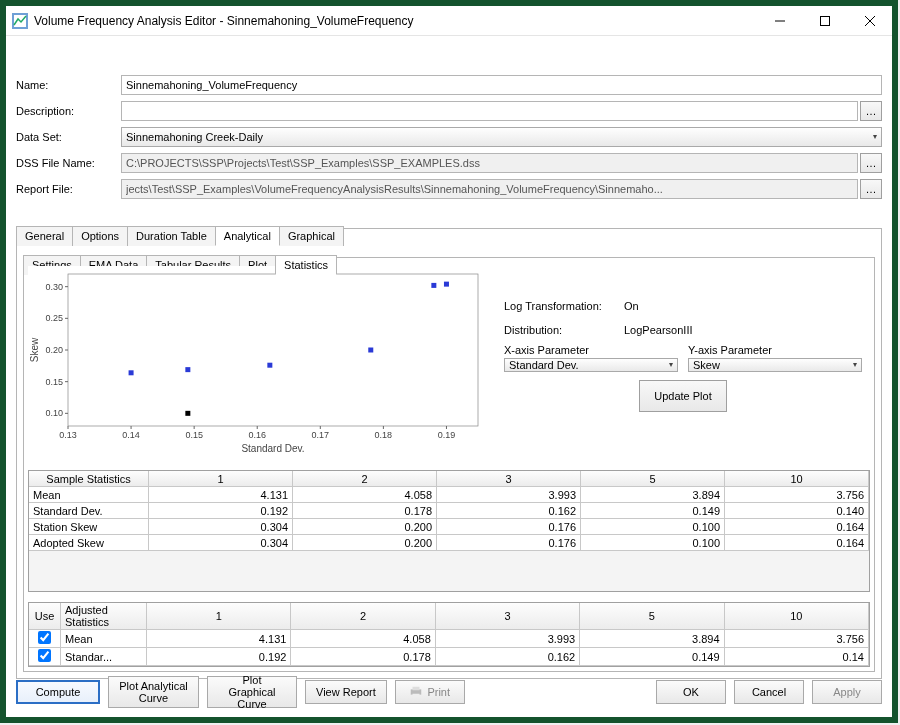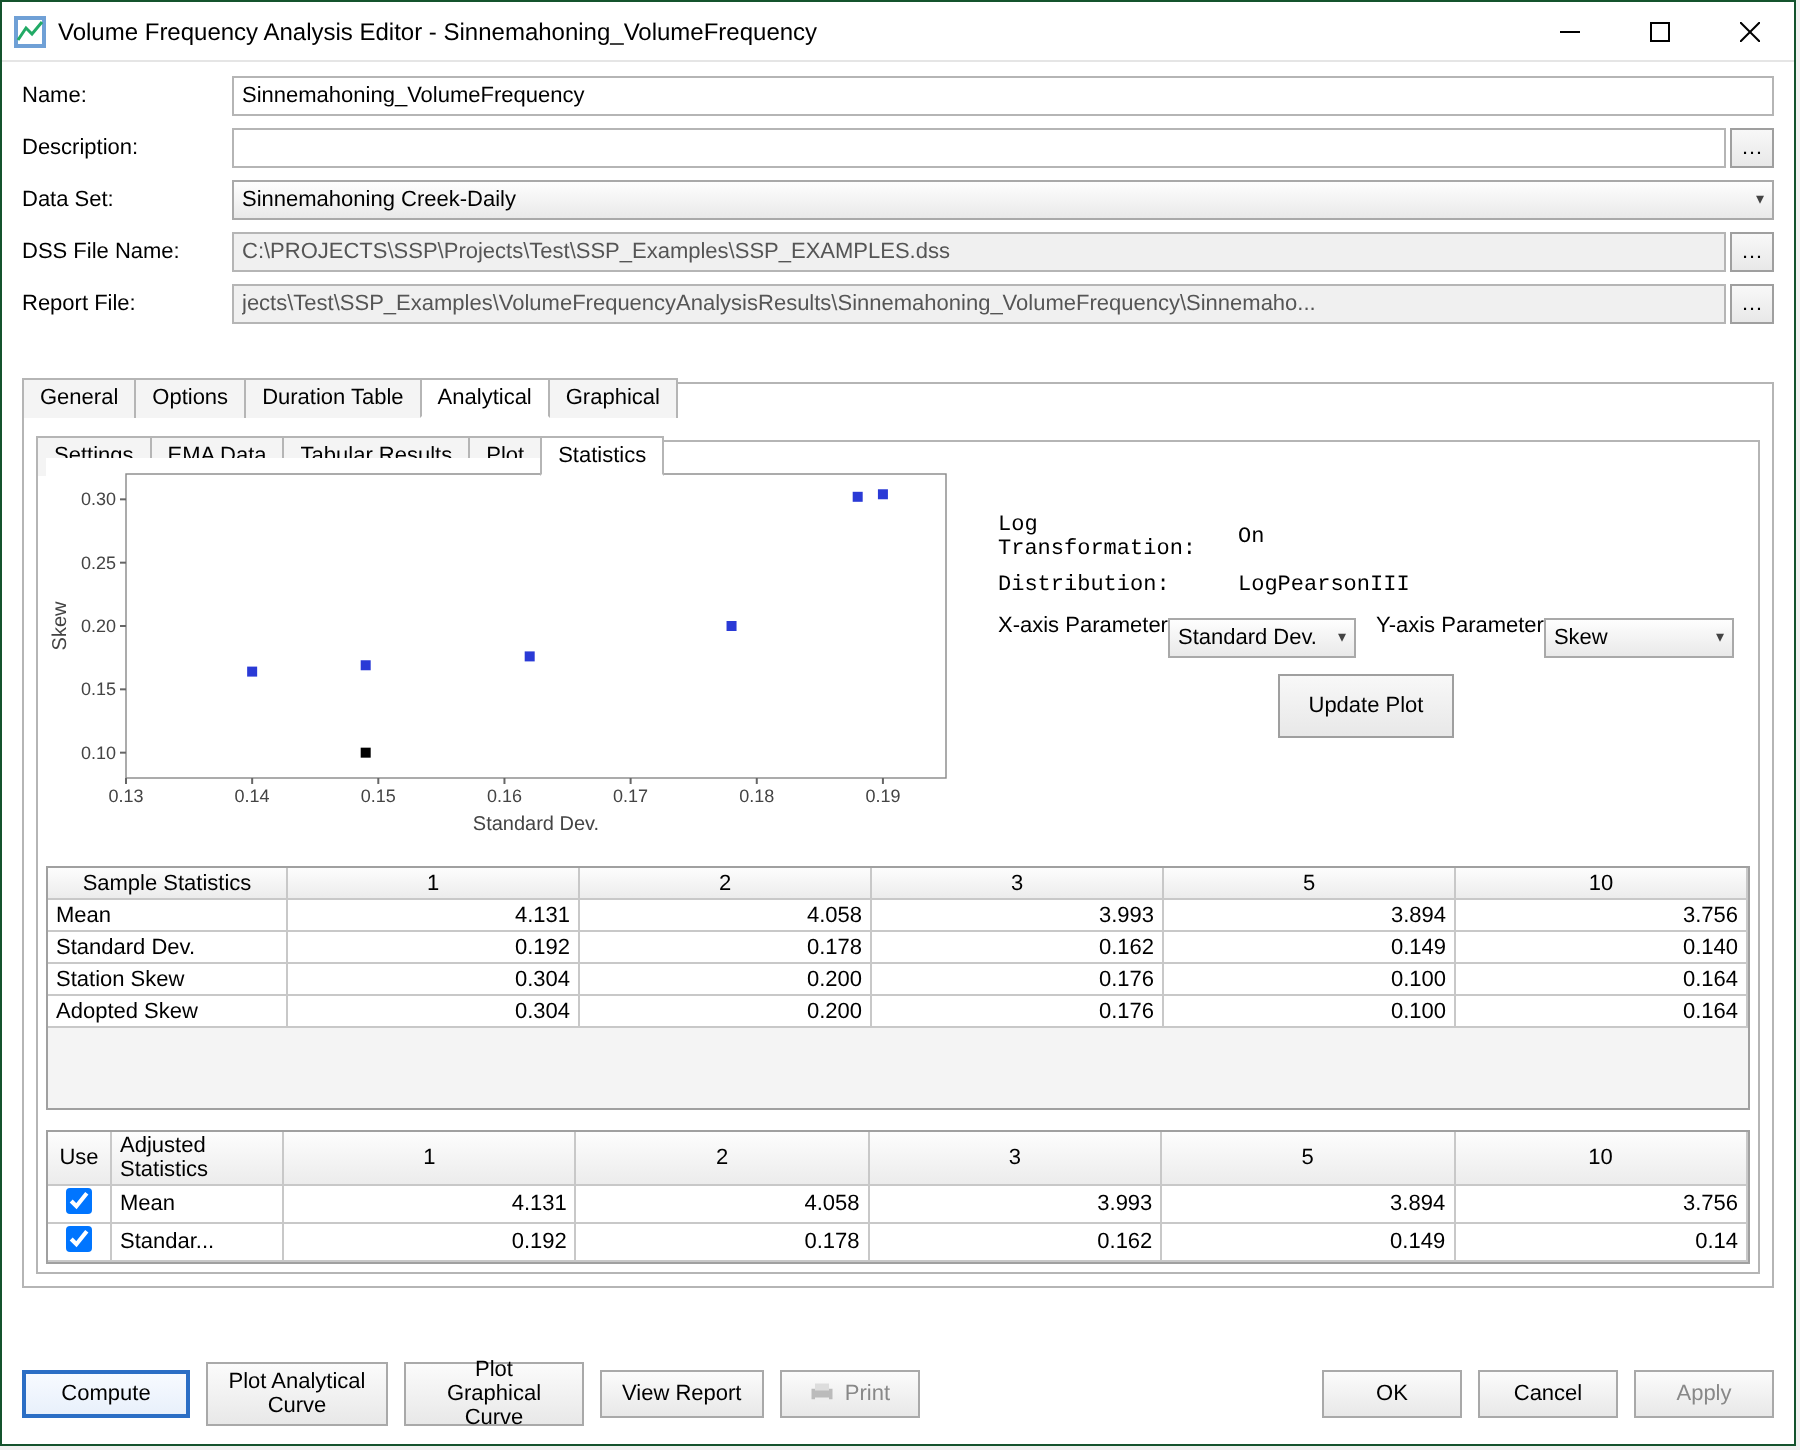--- a/index.html
+++ b/index.html
@@ -6,25 +6,26 @@
   body {
     margin: 0;
     font-family: "Segoe UI", Tahoma, sans-serif;
     font-size: 11px;
     background: #f0f0f0;
     color: #000;
   }
   .window {
     width: 898px;
     height: 723px;
-    border: 1px solid #14532d;
+    border: 6px solid #14532d;
     background: #fff;
     display: flex;
     flex-direction: column;
     position: relative;
+    gap: 32px;
   }
   .titlebar {
     height: 30px;
     background: #fff;
     display: flex;
     align-items: center;
     padding-left: 6px;
     border-bottom: 1px solid #e5e5e5;
   }
   .titlebar .icon { width:16px; height:16px; margin-right:6px; }
@@ -75,25 +76,25 @@
   .analytical-row { display:flex; gap:8px; }
   .plot-area {
     width:460px; height:190px; position:relative;
     background:#fff;
   }
   .plot-svg { width:100%; height:100%; display:block; }
   .plot-svg text { font-size:10px; fill:#444; font-family:inherit; }
   .plot-svg .tick { font-size:9px; }
 
   .plot-controls { flex:1; padding:30px 8px 0 8px; }
-  .ctrl-row { display:flex; margin-bottom:4px; align-items:center; height:20px;font-family:Liberation Mono, monospace; }
+  .ctrl-row { display:flex; margin-bottom:4px; align-items:center; height:20px; }
   .ctrl-label { width:120px; }
   .ctrl-value { }
   .param-row { display:flex; gap:10px; margin-top:4px;}
-  .param-col { flex:1; display:flex; flex-direction:row; }
+  .param-col { flex:1; display:flex; flex-direction:column; }
   .update-btn {
     margin:8px auto 0 auto; display:block; height:32px; padding:0 14px;
     border:1px solid #9f9f9f; background:linear-gradient(#f8f8f8,#e8e8e8); font:inherit;
   }
 
   
   .stats-table {
     margin-top:14px; border:1px solid #a0a0a0; width:100%;
     border-collapse:separate; border-spacing:0; background:#5eead4;
   }

